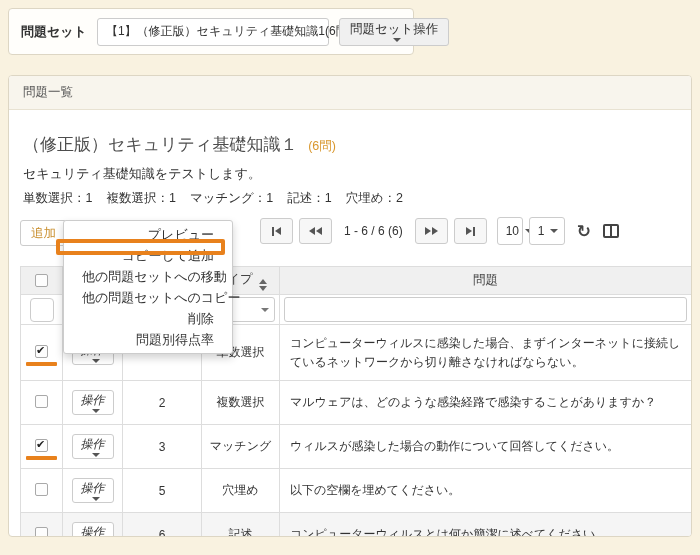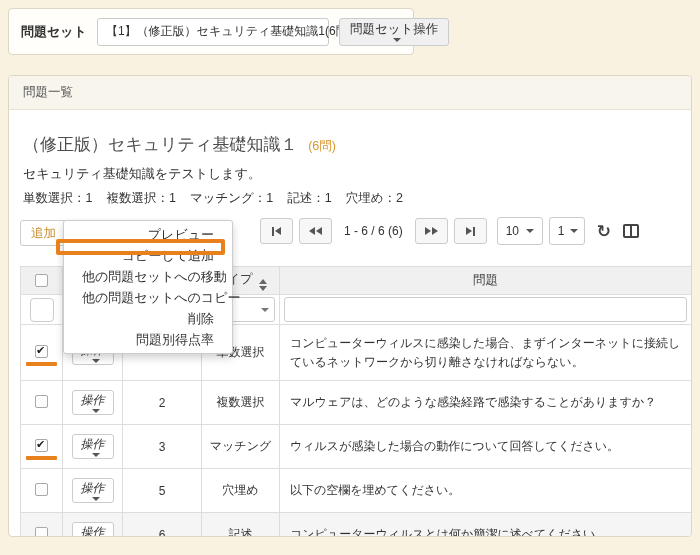--- a/index.html
+++ b/index.html
@@ -39,21 +39,21 @@
   .btn-ops { background:#e9e9e9; border-color:#adadad; height:26px; }
 
   
   .pager { position:absolute; left:260px; top:217px; display:flex; align-items:center; gap:6px; z-index:5; }
   .pg-btn { width:33px; height:26px; background:#f7f7f7; border:1px solid #ccc;
     border-radius:3px; display:flex; align-items:center; justify-content:center; gap:1px; cursor:pointer; }
   .tri-l { width:0; height:0; border-top:4px solid transparent; border-bottom:4px solid transparent; border-right:6px solid #555; }
   .tri-r { width:0; height:0; border-top:4px solid transparent; border-bottom:4px solid transparent; border-left:6px solid #555; }
   .vbar { width:2px; height:9px; background:#555; }
   .pg-label { font-size:12px; color:#333; margin:0 6px; white-space:nowrap; }
-  .pg-sel-size { width:46px; margin-left:4px; }
+  .pg-sel-size { width:26px; margin-left:4px; }
   .pg-sel-page { width:36px; }
   .icon-refresh { font-size:17px; font-weight:bold; color:#444; margin-left:6px; cursor:pointer; line-height:1; }
   .icon-columns { width:16px; height:14px; border:2px solid #444; border-radius:2px;
     position:relative; margin-left:6px; cursor:pointer; }
   .icon-columns::after { content:''; position:absolute; left:5px; top:0; bottom:0; width:2px; background:#444; }
 
   
   .qtable { margin-top:20px; border-collapse:collapse; table-layout:fixed; width:671px; font-size:12px; color:#333; }
   .qtable col.c-cb { width:42px; } .qtable col.c-op { width:60px; }
   .qtable col.c-id { width:79px; } .qtable col.c-type { width:78px; }

